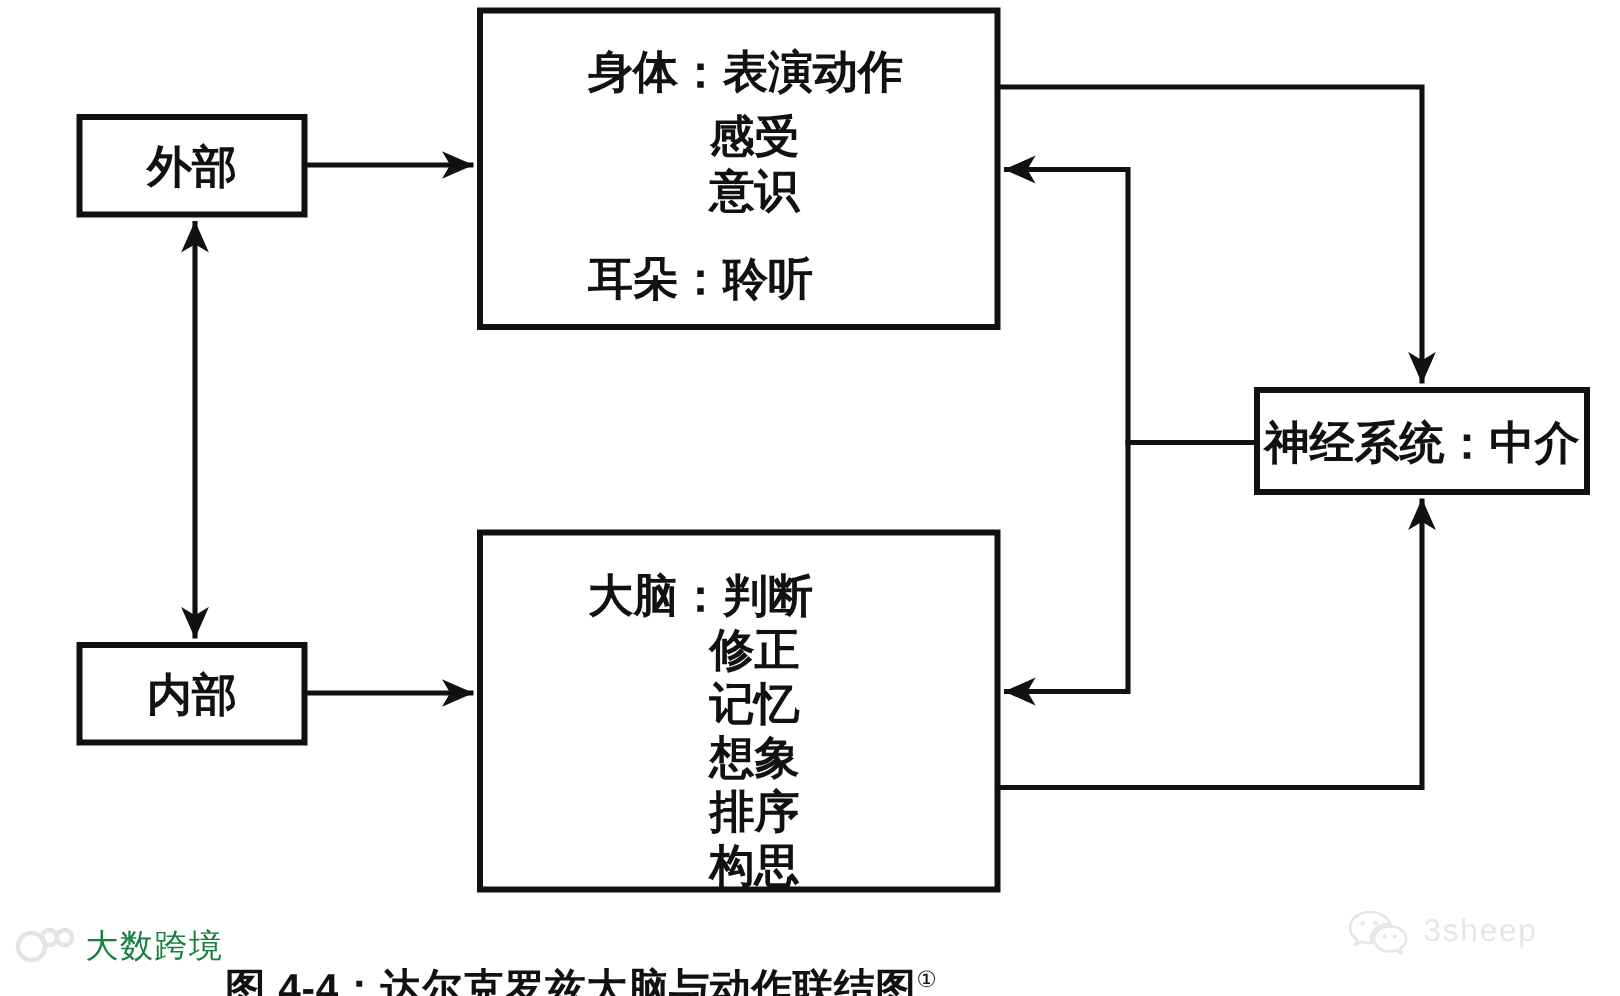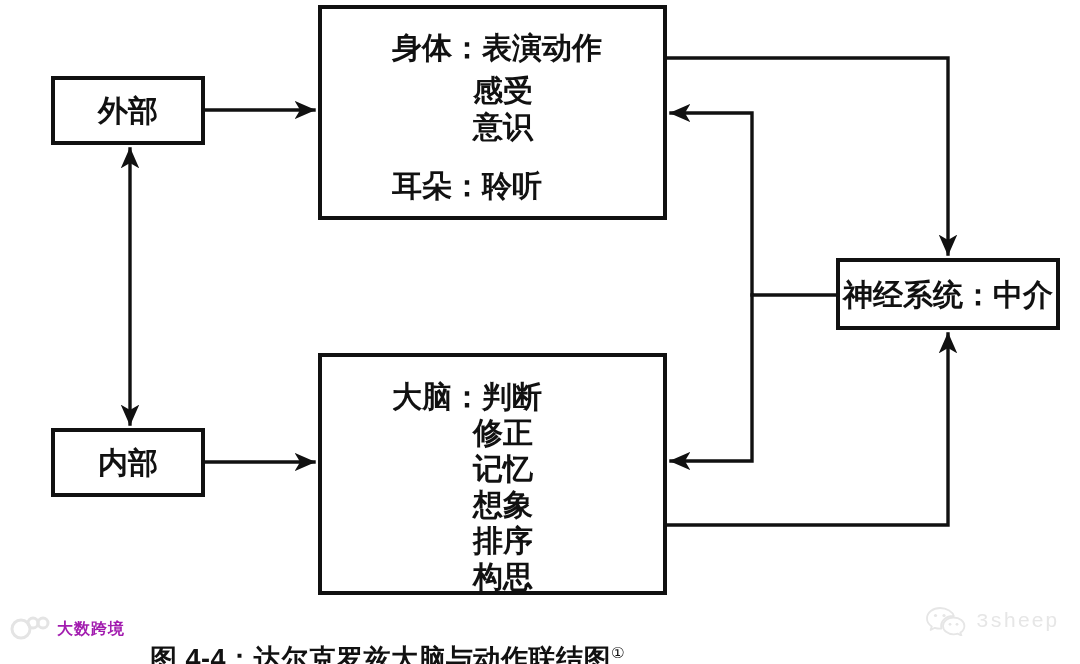--- a/index.html
+++ b/index.html
@@ -63,29 +63,28 @@
     align-items: center;
     gap: 7px;
     color: #e2e2e2;
     user-select: none;
   }
   .wm-left {
     left: 8px;
     top: 616px;
   }
   .wm-right {
-    left: 925px;
+    left: 898px;
     top: 606px;
-    font-family: Liberation Mono, monospace;
   }
   .wm-text {
-    font-size: 16px;
-    font-weight: 700;
+    font-size: 22px;
+    font-weight: 400;
     letter-spacing: 1px;
-    color: #a21caf;
+    color: #15803d;
   }
   .wm-text-light {
     font-size: 21px;
     font-weight: 400;
     letter-spacing: 1.2px;
     color: #e6e6e6;
   }
   .wm svg { display: block; }
 </style>
 </head>

